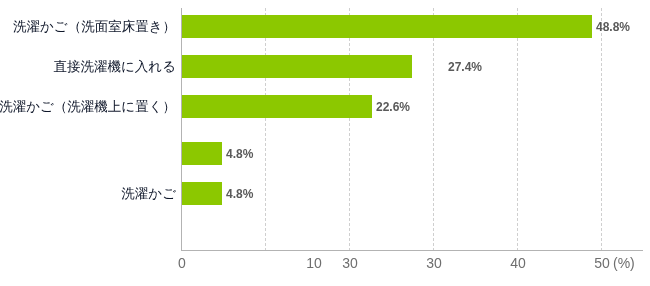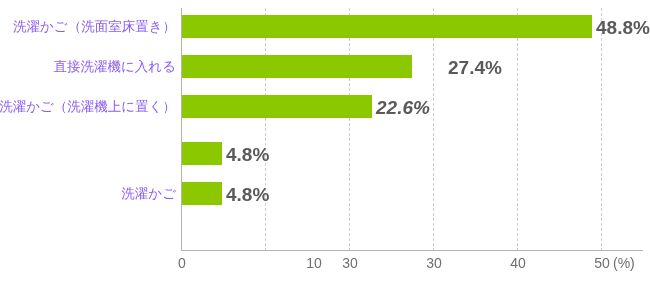--- a/index.html
+++ b/index.html
@@ -55,36 +55,36 @@
     height: 23px;
     display: block;
   }
   .cat-label {
     position: absolute;
     right: 474px;           
     top: 50%;
     transform: translateY(-50%);
     white-space: nowrap;
     font-size: 13.5px;
-    color: #8b5cf6;
+    color: #0f172a;
     letter-spacing: 0px;
     line-height: 1;
   }
   .bar {
     position: absolute;
     left: 182px;
     top: 0;
     height: 23px;
     background: #8CC800;
   }
   .value-label {
     position: absolute;
     top: 50%;
     transform: translateY(-50%);
-    font-size: 19px;
+    font-size: 12px;
     font-weight: bold;
     color: #5a5a5a;
     white-space: nowrap;
     line-height: 1;
   }
   
   .tick-label {
     position: absolute;
     top: 256px;
     font-size: 14px;
@@ -127,21 +127,21 @@
 
     <div class="row" style="top:47px;">
       <span class="cat-label">直接洗濯機に入れる</span>
       <div class="bar" style="width:230px;"></div>
       <span class="value-label" style="left:416px;margin-left:32px;">27.4%</span>
     </div>
 
     <div class="row" style="top:87px;">
       <span class="cat-label">洗濯かご（洗濯機上に置く）</span>
       <div class="bar" style="width:190px;"></div>
-      <span class="value-label" style="left:376px;font-style:italic;">22.6%</span>
+      <span class="value-label" style="left:376px;">22.6%</span>
     </div>
 
     <div class="row" style="top:134px;">
       <div class="bar" style="width:40px;"></div>
       <span class="value-label" style="left:226px;">4.8%</span>
     </div>
 
     <div class="row" style="top:174px;">
       <span class="cat-label">洗濯かご</span>
       <div class="bar" style="width:40px;"></div>

